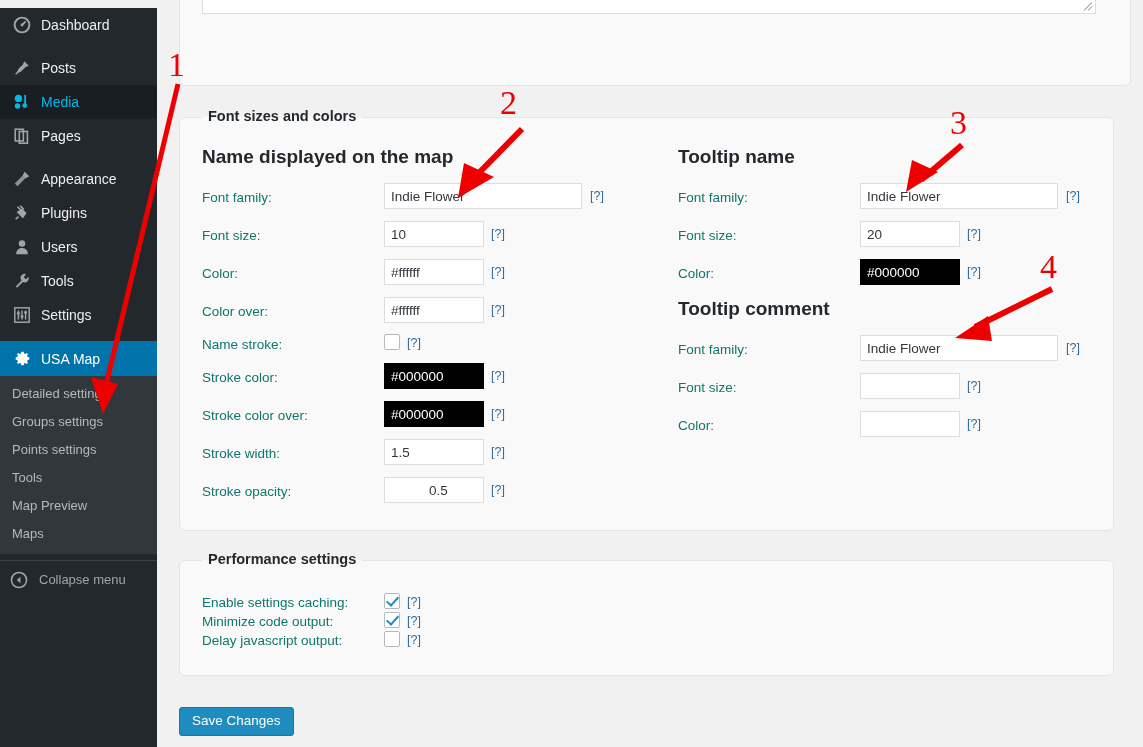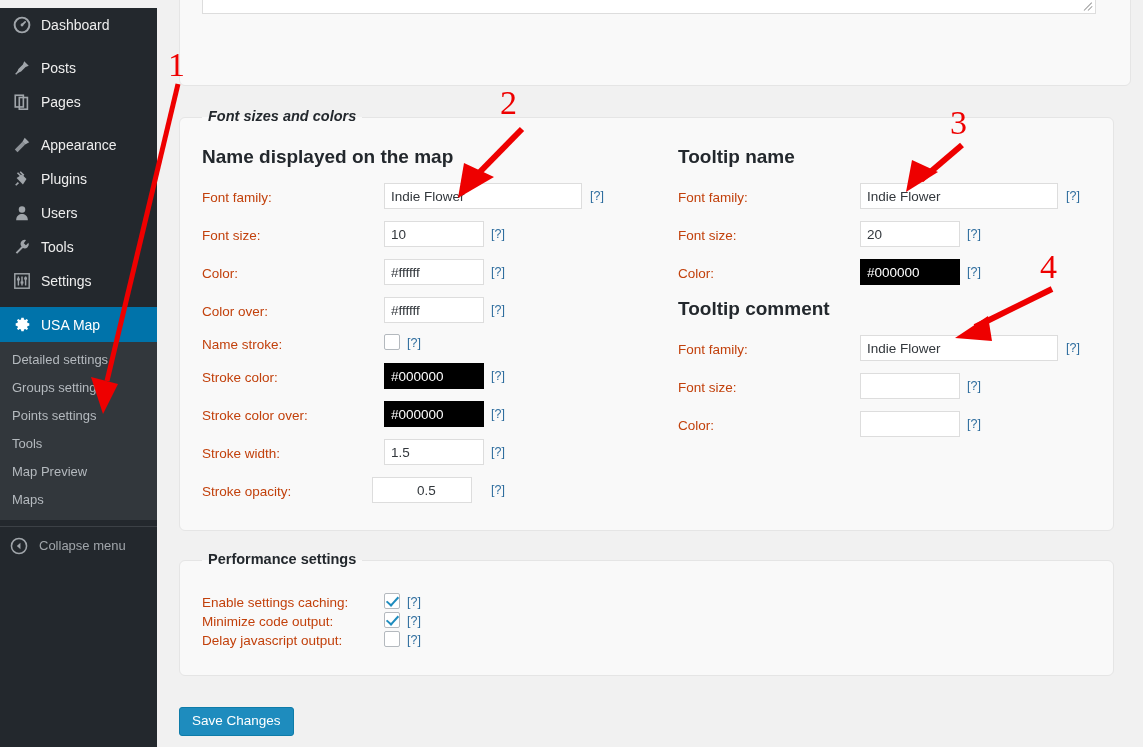--- a/index.html
+++ b/index.html
@@ -139,38 +139,38 @@
   }
   .panel-legend {
     position: absolute;
     top: -10px; left: 22px;
     background: #f1f1f1;
     padding: 0 6px;
     font-size: 14.5px;
     font-weight: bold;
     color: #23282d;
   }
-  #fontpanel .panel-legend { background: linear-gradient(to bottom, #f1f1f1 55%, #f9f9f9 55%); font-style: italic; }
+  #fontpanel .panel-legend { background: linear-gradient(to bottom, #f1f1f1 55%, #f9f9f9 55%); }
   #perfpanel .panel-legend { background: linear-gradient(to bottom, #f1f1f1 55%, #f9f9f9 55%); }
 
   .col { position: absolute; top: 0; }
   #col-left  { left: 0;   width: 480px; }
   #col-right { left: 480px; width: 455px; }
 
   .group-title {
     position: absolute;
     font-size: 19px;
     font-weight: bold;
     color: #23282d;
     white-space: nowrap;
   }
   .field-label {
     position: absolute;
     font-size: 13.5px;
-    color: #c2410c;
+    color: #0f766e;
     white-space: nowrap;
   }
   .txt {
     position: absolute;
     height: 26px;
     border: 1px solid #ddd;
     background: #fff;
     font-family: "Liberation Sans", sans-serif;
     font-size: 13.5px;
     color: #32373c;
@@ -258,20 +258,31 @@
     <div class="menu-item">
       <span class="mi-icon">
         <svg width="18" height="18" viewBox="0 0 20 20">
             <path d="M12.5 2.5 L17.5 7.5 L14 9 L11 6 Z M11 6 L6 11 L4 16 L9 14 L14 9" fill="currentColor"></path>
             <path d="M8 12 L3 17" stroke="currentColor" stroke-width="1.6"></path>
           </svg>
       </span>
       <span class="mi-label">Posts</span>
     </div>
 
+    <div class="menu-item highlight">
+      <span class="mi-icon">
+        <svg width="18" height="18" viewBox="0 0 20 20">
+            <circle cx="6" cy="6" r="4" fill="currentColor"></circle>
+            <circle cx="5" cy="14.5" r="3" fill="currentColor"></circle>
+            <rect x="12.5" y="2" width="2" height="11" fill="currentColor"></rect>
+            <circle cx="13" cy="14" r="2.6" fill="currentColor"></circle>
+          </svg>
+      </span>
+      <span class="mi-label">Media</span>
+    </div>
 
     <div class="menu-item">
       <span class="mi-icon">
         <svg width="18" height="18" viewBox="0 0 20 20">
             <rect x="2.5" y="2.5" width="9" height="13" fill="none" stroke="currentColor" stroke-width="1.8"></rect>
             <rect x="7" y="5" width="9" height="13" fill="none" stroke="currentColor" stroke-width="1.8"></rect>
           </svg>
       </span>
       <span class="mi-label">Pages</span>
     </div>
@@ -404,21 +415,21 @@
 
         <div class="field-label" style="left:22px; top:290px;">Stroke color over:</div>
         <input class="txt narrow dark" style="left: 204px; top: 283px;" value="#000000">
         <span class="help" style="left:311px; top:289px;">[?]</span>
 
         <div class="field-label" style="left:22px; top:328px;">Stroke width:</div>
         <input class="txt narrow" style="left: 204px; top: 321px;" value="1.5">
         <span class="help" style="left:311px; top:327px;">[?]</span>
 
         <div class="field-label" style="left:22px; top:366px;">Stroke opacity:</div>
-        <input class="txt narrow" style="left: 192px; top: 359px; padding-left: 44px;" value="0.5">
+        <input class="txt narrow" style="left: 204px; top: 359px; padding-left: 44px;" value="0.5">
         <span class="help" style="left:311px; top:365px;">[?]</span>
       </div>
 
       <div class="col" id="col-right">
         <div class="group-title" style="left:18px; top:28px;">Tooltip name</div>
 
         <div class="field-label" style="left:18px; top:72px;">Font family:</div>
         <input class="txt wide" style="left: 200px; top: 65px;" value="Indie Flower">
         <span class="help" style="left:406px; top:71px;">[?]</span>
 

